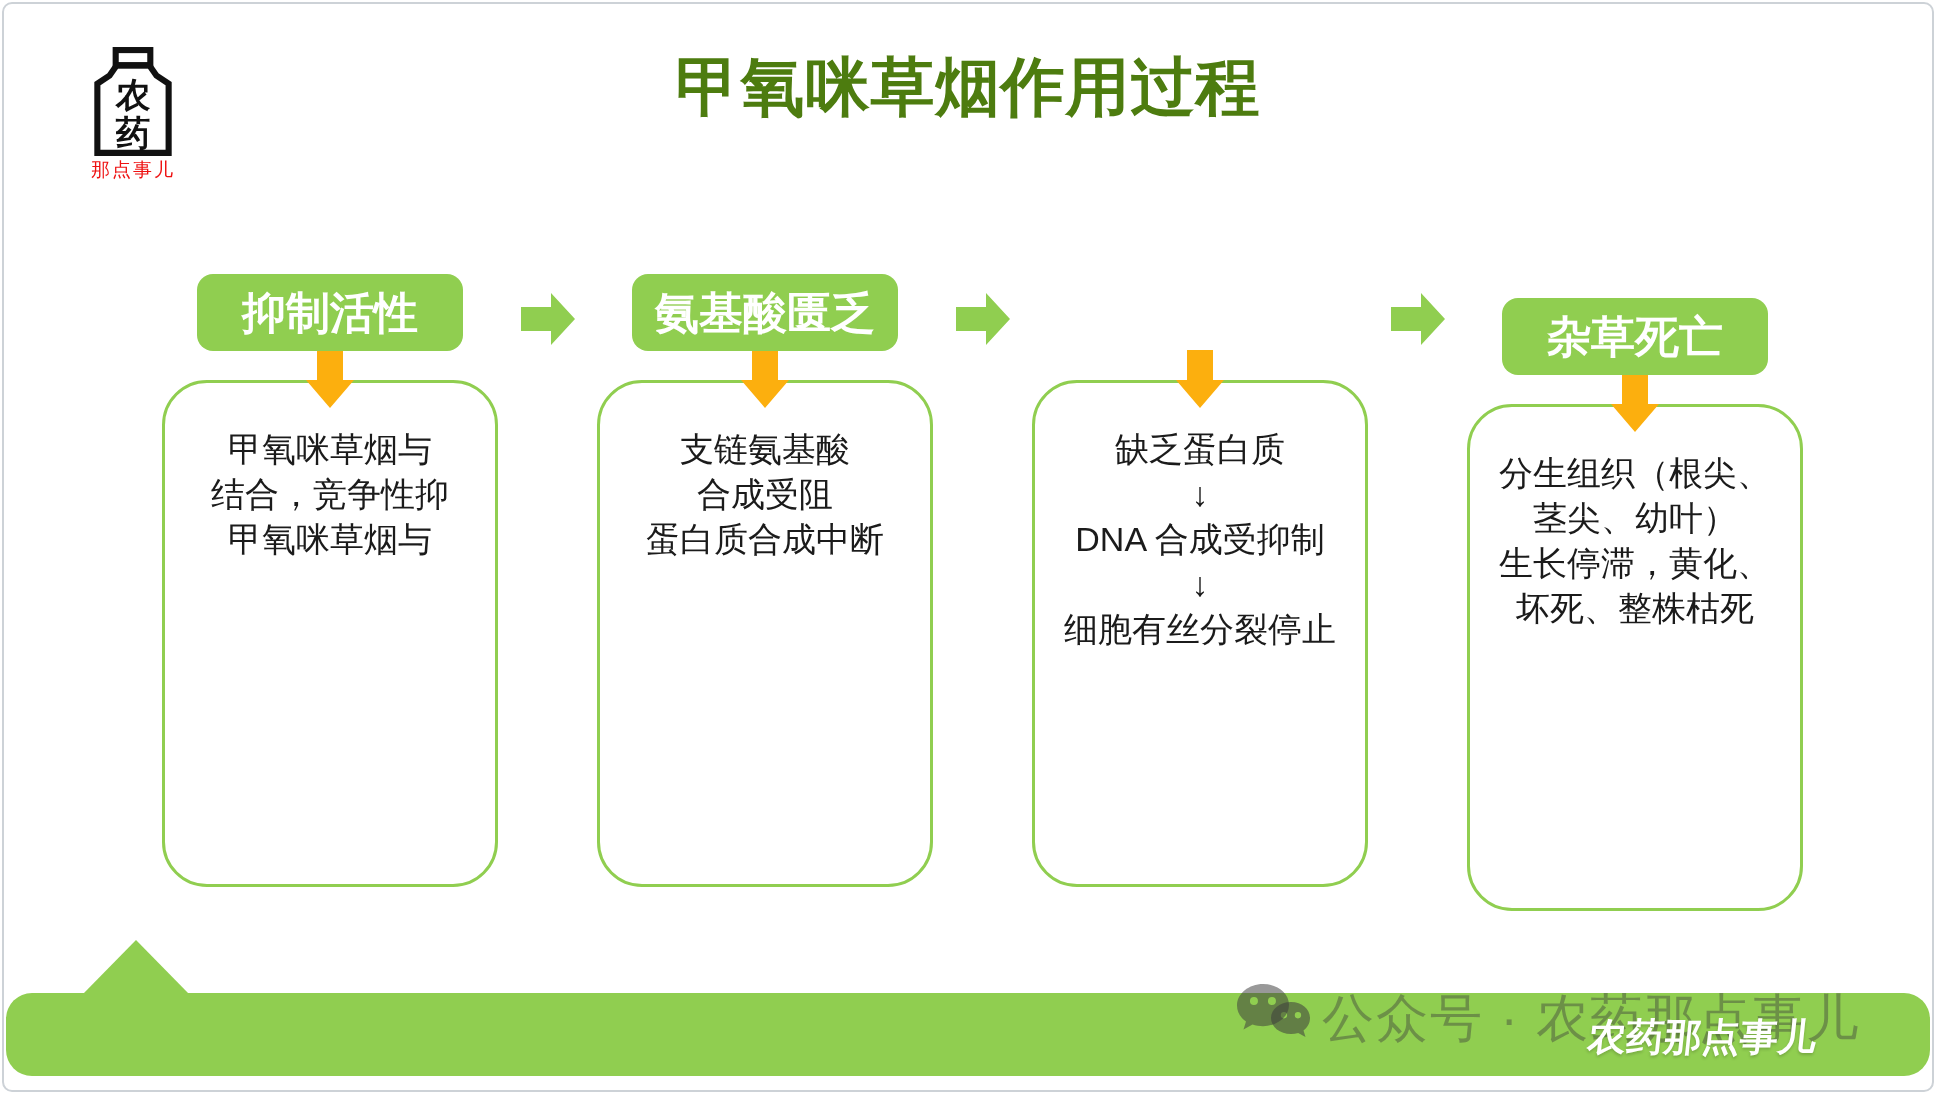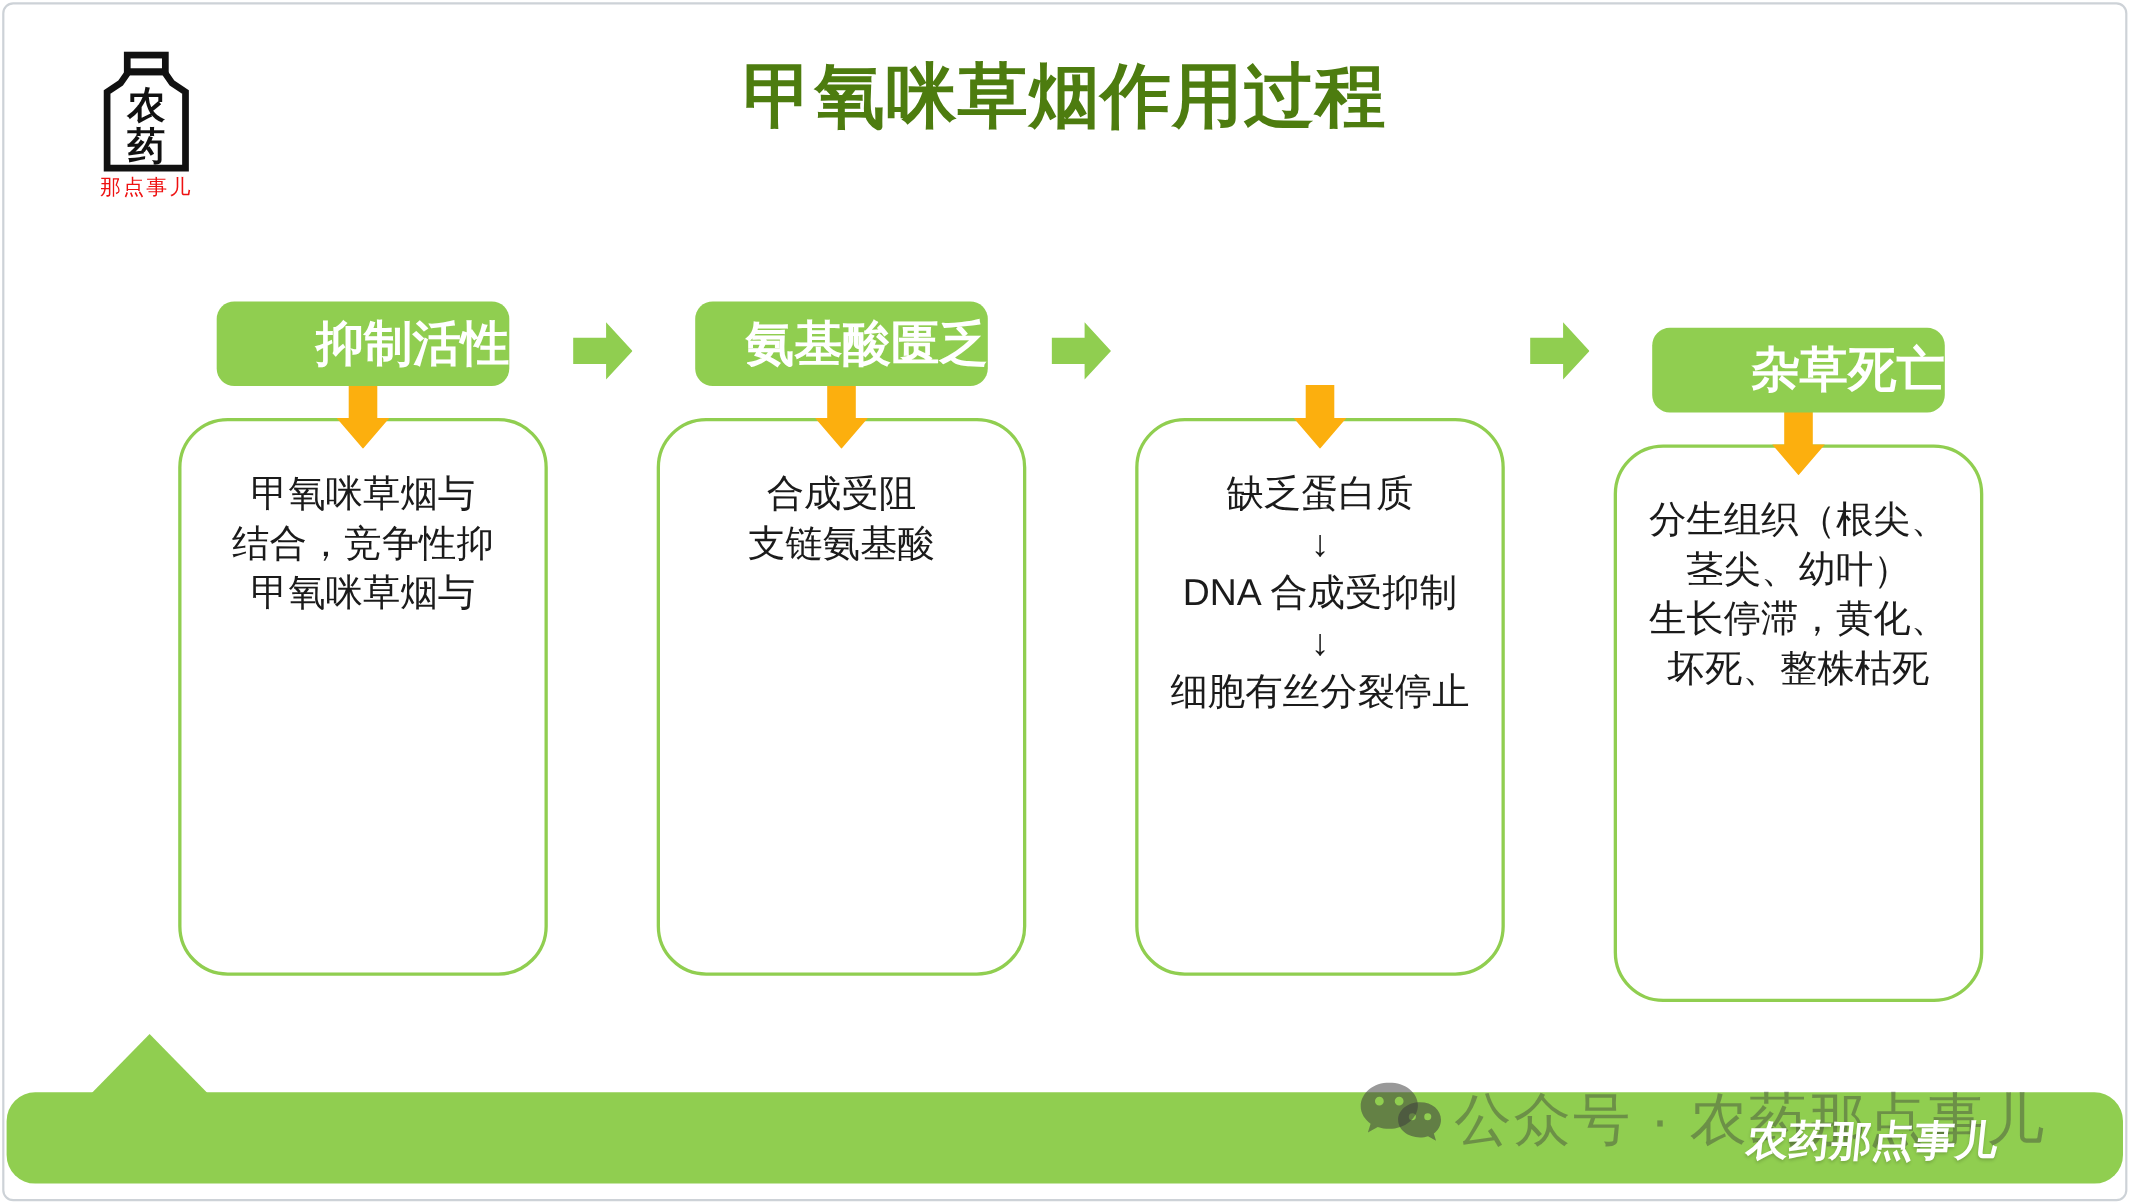--- a/index.html
+++ b/index.html
@@ -14,21 +14,21 @@
     color:#ee1111;white-space:nowrap;}
 
   
   .title{position:absolute;left:0;top:44px;width:100%;text-align:center;
     font-size:64px;font-weight:900;color:#4d7c0f;letter-spacing:1px;}
 
   
   .col{position:absolute;top:274px;width:336px;height:569px;}
   .col.c1{left:162px;} .col.c2{left:597px;} .col.c3{left:1032px;} .col.c4{left:1467px;margin-top:24px;}
   .hdr{position:absolute;left:35px;top:0;width:266px;height:77px;background:#90ce50;border-radius:16px;
-    color:#ffffff;font-weight:bold;font-size:44px;line-height:77px;text-align:right;z-index:3;}
+    color:#ffffff;font-weight:bold;font-size:44px;line-height:77px;text-align:center;z-index:3;}
   .down-arrow{position:absolute;left:144px;top:76px;z-index:2;}
   .card{position:absolute;left:0;top:106px;width:330px;height:457px;background:#ffffff;
     border:3px solid #90ce50;border-radius:45px;z-index:1;
     padding-top:44px;box-sizing:content-box;}
   .card .line{font-size:34px;line-height:45px;color:#1b1b1b;text-align:center;white-space:nowrap;}
 
   
   .flow-arrow{position:absolute;top:292px;z-index:2;}
   .flow-arrow.a1{left:521px;} .flow-arrow.a2{left:956px;} .flow-arrow.a3{left:1391px;}
 
@@ -70,22 +70,23 @@
       <div class="line">甲氧咪草烟与</div>
     </div>
   </div>
 
   <div class="col c2">
     <div class="hdr">氨基酸匮乏</div>
     <svg class="down-arrow" width="48" height="58" viewBox="0 0 48 58">
       <path d="M11,0 H37 V30 H48 L24,58 L0,30 H11 Z" fill="#fcaf0e"></path>
     </svg>
     <div class="card">
+      <div class="line">支链氨基酸</div>
       <div class="line">合成受阻</div>
-      <div class="line">支链氨基酸</div>
+      <div class="line">蛋白质合成中断</div>
     </div>
   </div>
 
   <div class="col c3">
     <svg class="down-arrow" width="48" height="58" viewBox="0 0 48 58">
       <path d="M11,0 H37 V30 H48 L24,58 L0,30 H11 Z" fill="#fcaf0e"></path>
     </svg>
     <div class="card">
       <div class="line">缺乏蛋白质</div>
       <div class="line">↓</div>

